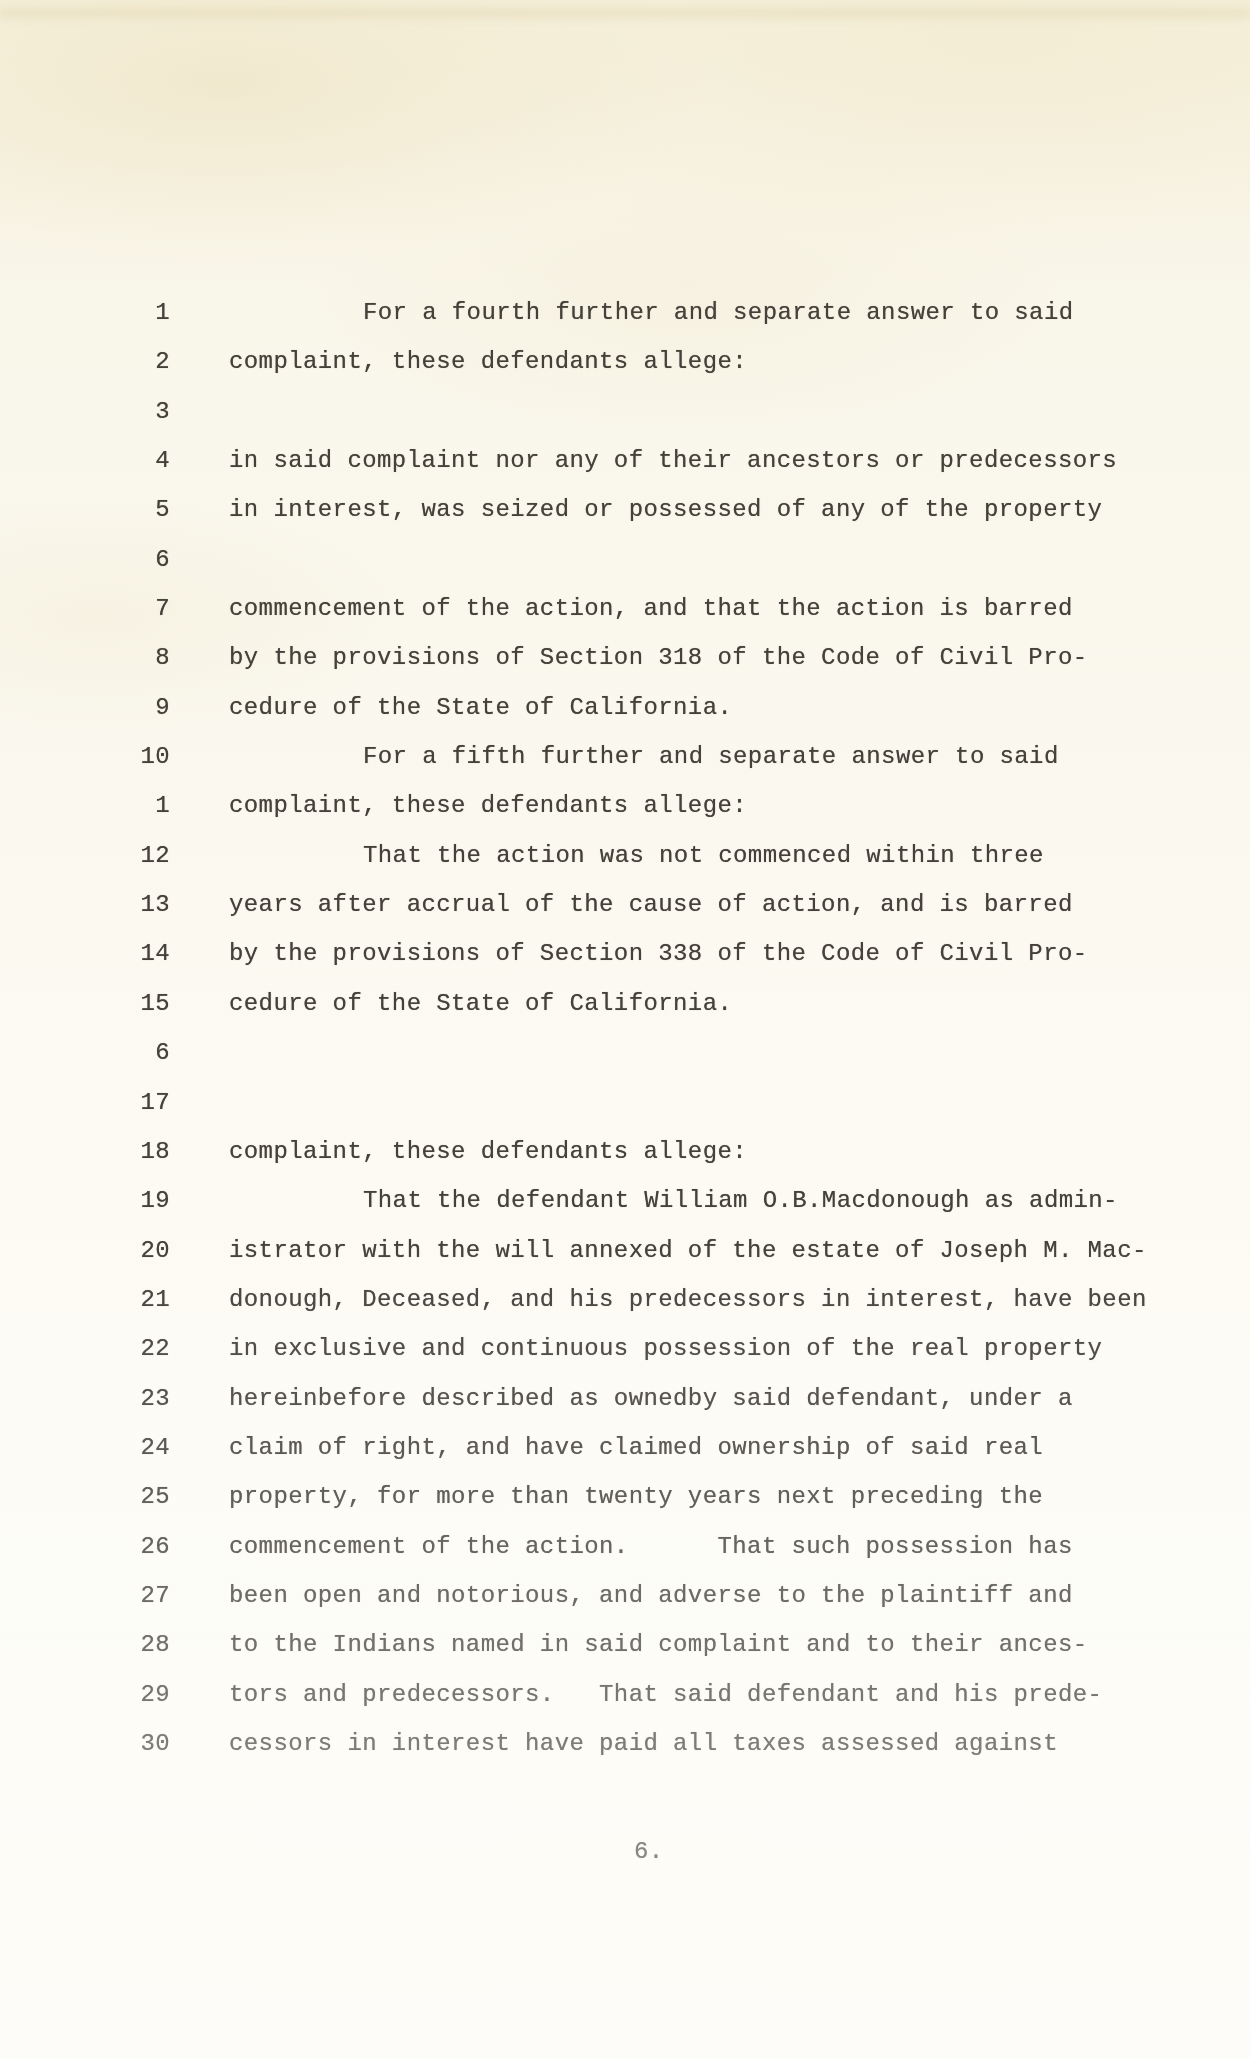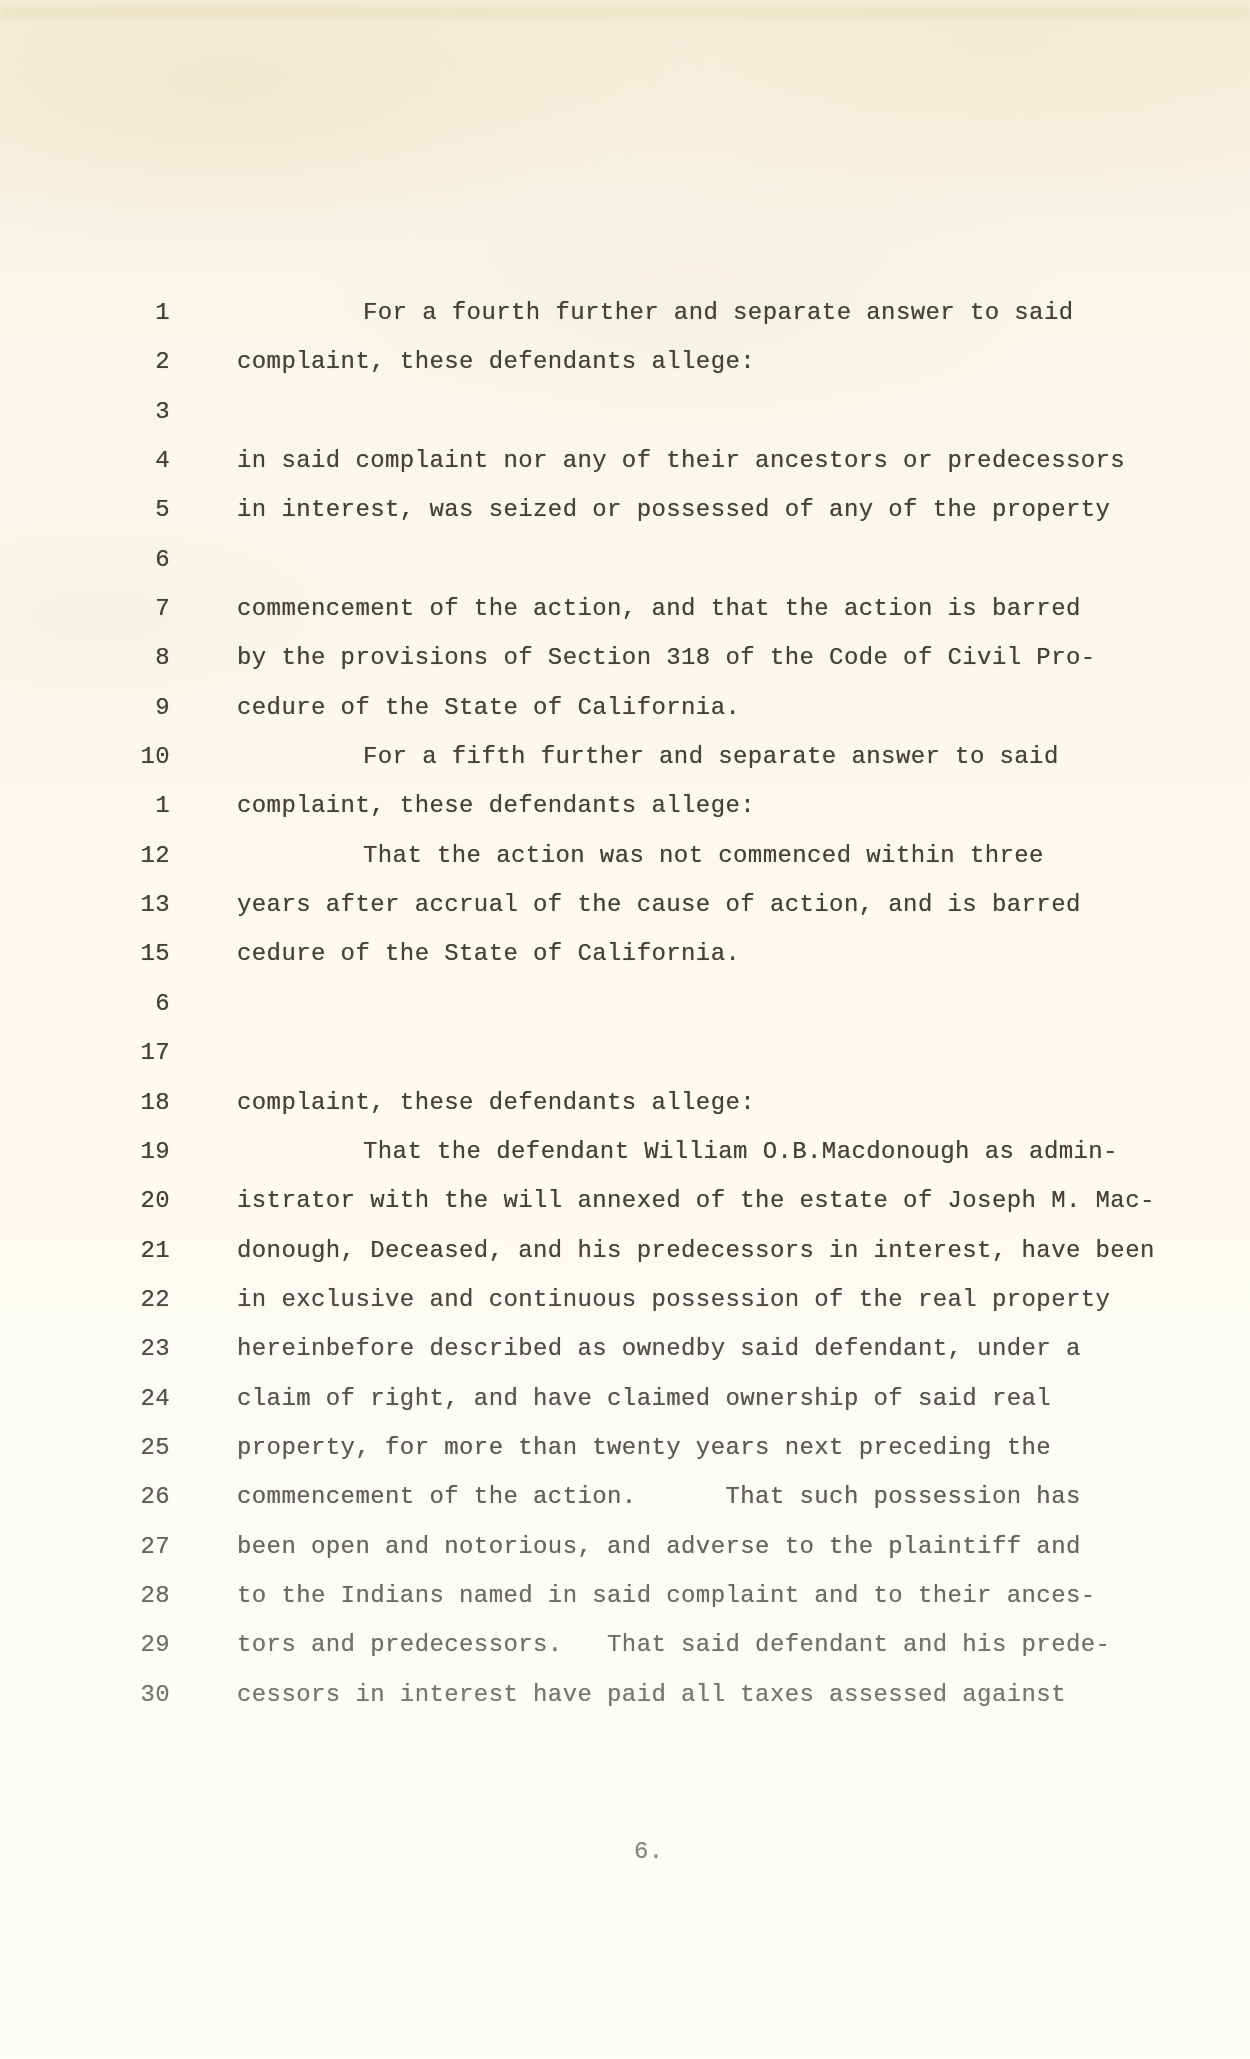--- a/index.html
+++ b/index.html
@@ -53,21 +53,21 @@
   .num {
     position: absolute;
     left: 0;
     top: 0;
     width: 170px;
     text-align: right;
     text-shadow: 0 0 0.7px rgba(69,65,58,0.65);
   }
   .txt {
     position: absolute;
-    left: 237px;
+    left: 229px;
     top: 0;
     white-space: pre;
     text-shadow: 0 0 0.7px rgba(69,65,58,0.65);
   }
   .txt.indent {
     left: 363px;
   }
   .page-number {
     position: absolute;
     left: 634px;
@@ -128,20 +128,24 @@
   </div>
       <div class="line">
     <span class="num">12</span>
     <span class="txt indent">That the action was not commenced within three</span>
   </div>
       <div class="line">
     <span class="num">13</span>
     <span class="txt">years after accrual of the cause of action, and is barred</span>
   </div>
       <div class="line">
+    <span class="num">14</span>
+    <span class="txt">by the provisions of Section 338 of the Code of Civil Pro-</span>
+  </div>
+      <div class="line">
     <span class="num">15</span>
     <span class="txt">cedure of the State of California.</span>
   </div>
       <div class="line">
     <span class="num">6</span>
     <span class="txt"></span>
   </div>
       <div class="line">
     <span class="num">17</span>
   </div>

